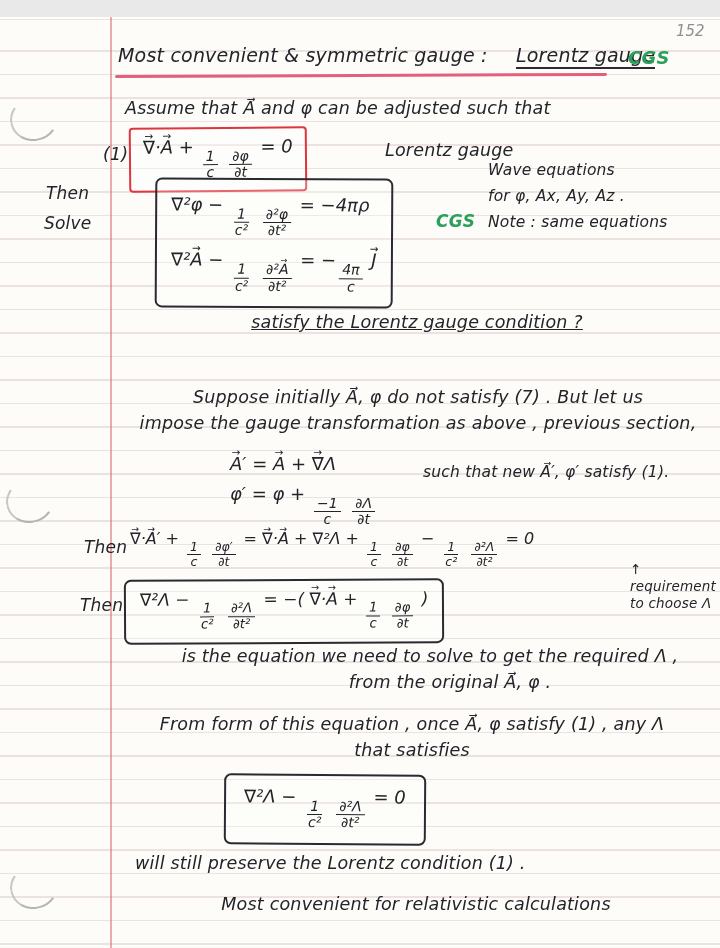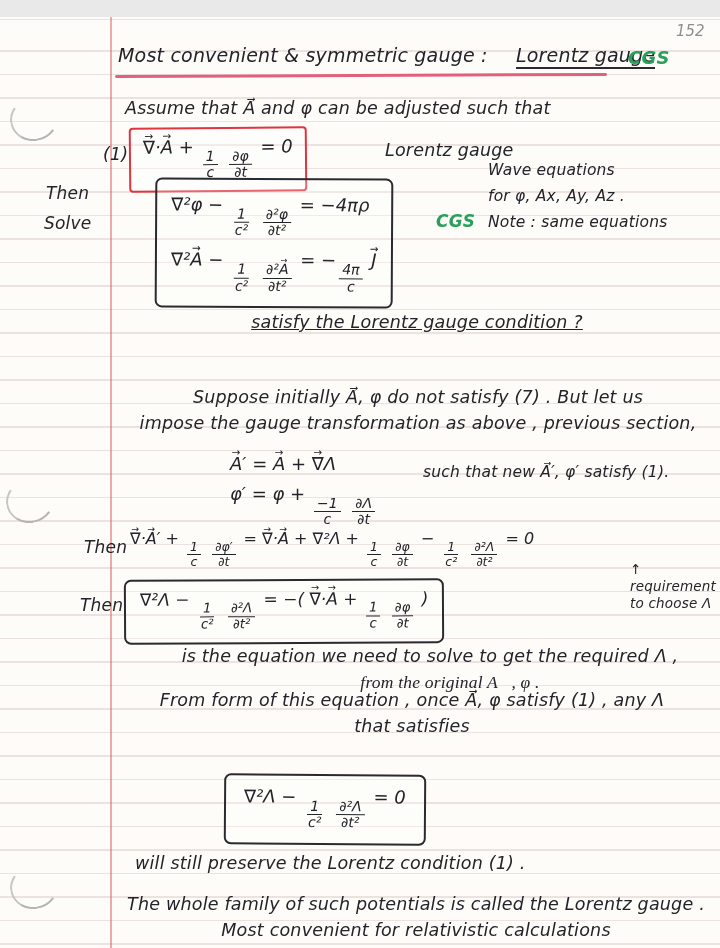--- a/index.html
+++ b/index.html
@@ -207,40 +207,39 @@
           <span class="num">1</span>
           <span class="den">c</span>
         </span> <span class="frac">
           <span class="num">∂φ</span>
           <span class="den">∂t</span>
         </span> )</span>
   </div>
 
   <div class="abs t17 hand" style="left:140px;top:626px;width:580px;">
     <div>is   the equation we need to solve  to get the required  Λ ,</div>
-    <div style="margin-left:40px;font-family:Liberation Serif, serif;">from  the  original   A⃗, φ .</div>
-  </div>
-
-  <div class="abs t17 hand" style="left:112px;top:670px;width:600px;">
+    <div style="margin-left:40px;">from  the  original   A⃗, φ .</div>
+  </div>
+
+  <div class="abs t17 hand" style="left:112px;top:694px;width:600px;">
     <div>From form of this equation ,  once  A⃗, φ  satisfy (1) ,   any  Λ</div>
     <div>that  satisfies</div>
   </div>
 
   <div class="abs box-dark lambda-box eq">
     <span>∇²Λ  −  <span class="frac">
           <span class="num">1</span>
           <span class="den">c²</span>
         </span> <span class="frac">
           <span class="num">∂²Λ</span>
           <span class="den">∂t²</span>
         </span>  =  0</span>
   </div>
 
   <div class="abs t17 hand" style="left:135px;top:833px;">will  still  preserve   the  Lorentz  condition   (1) .</div>
 
   <div class="abs t17 hand" style="left:116px;top:874px;width:600px;">
-    <div>The whole family of such potentials is called the Lorentz gauge .</div>
     <div>Most  convenient  for  relativistic   calculations</div>
   </div>
 
   <div class="abs scan-edge"></div>
 
 </div>
 
 </body></html>

